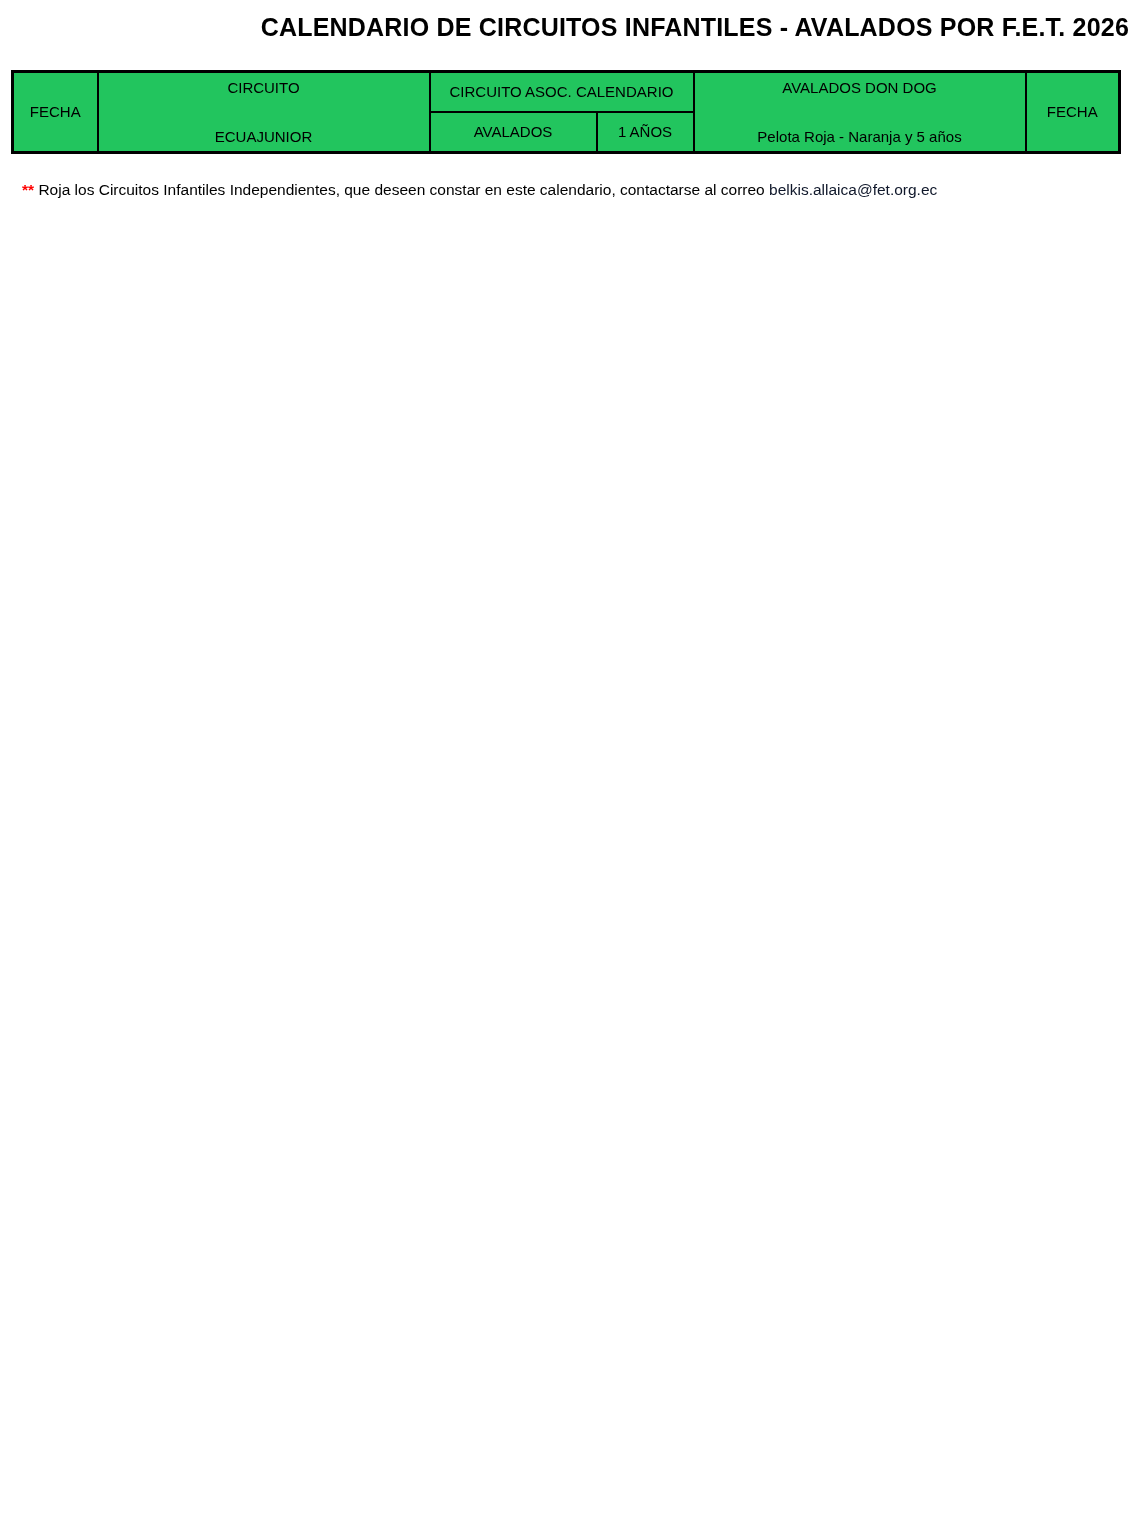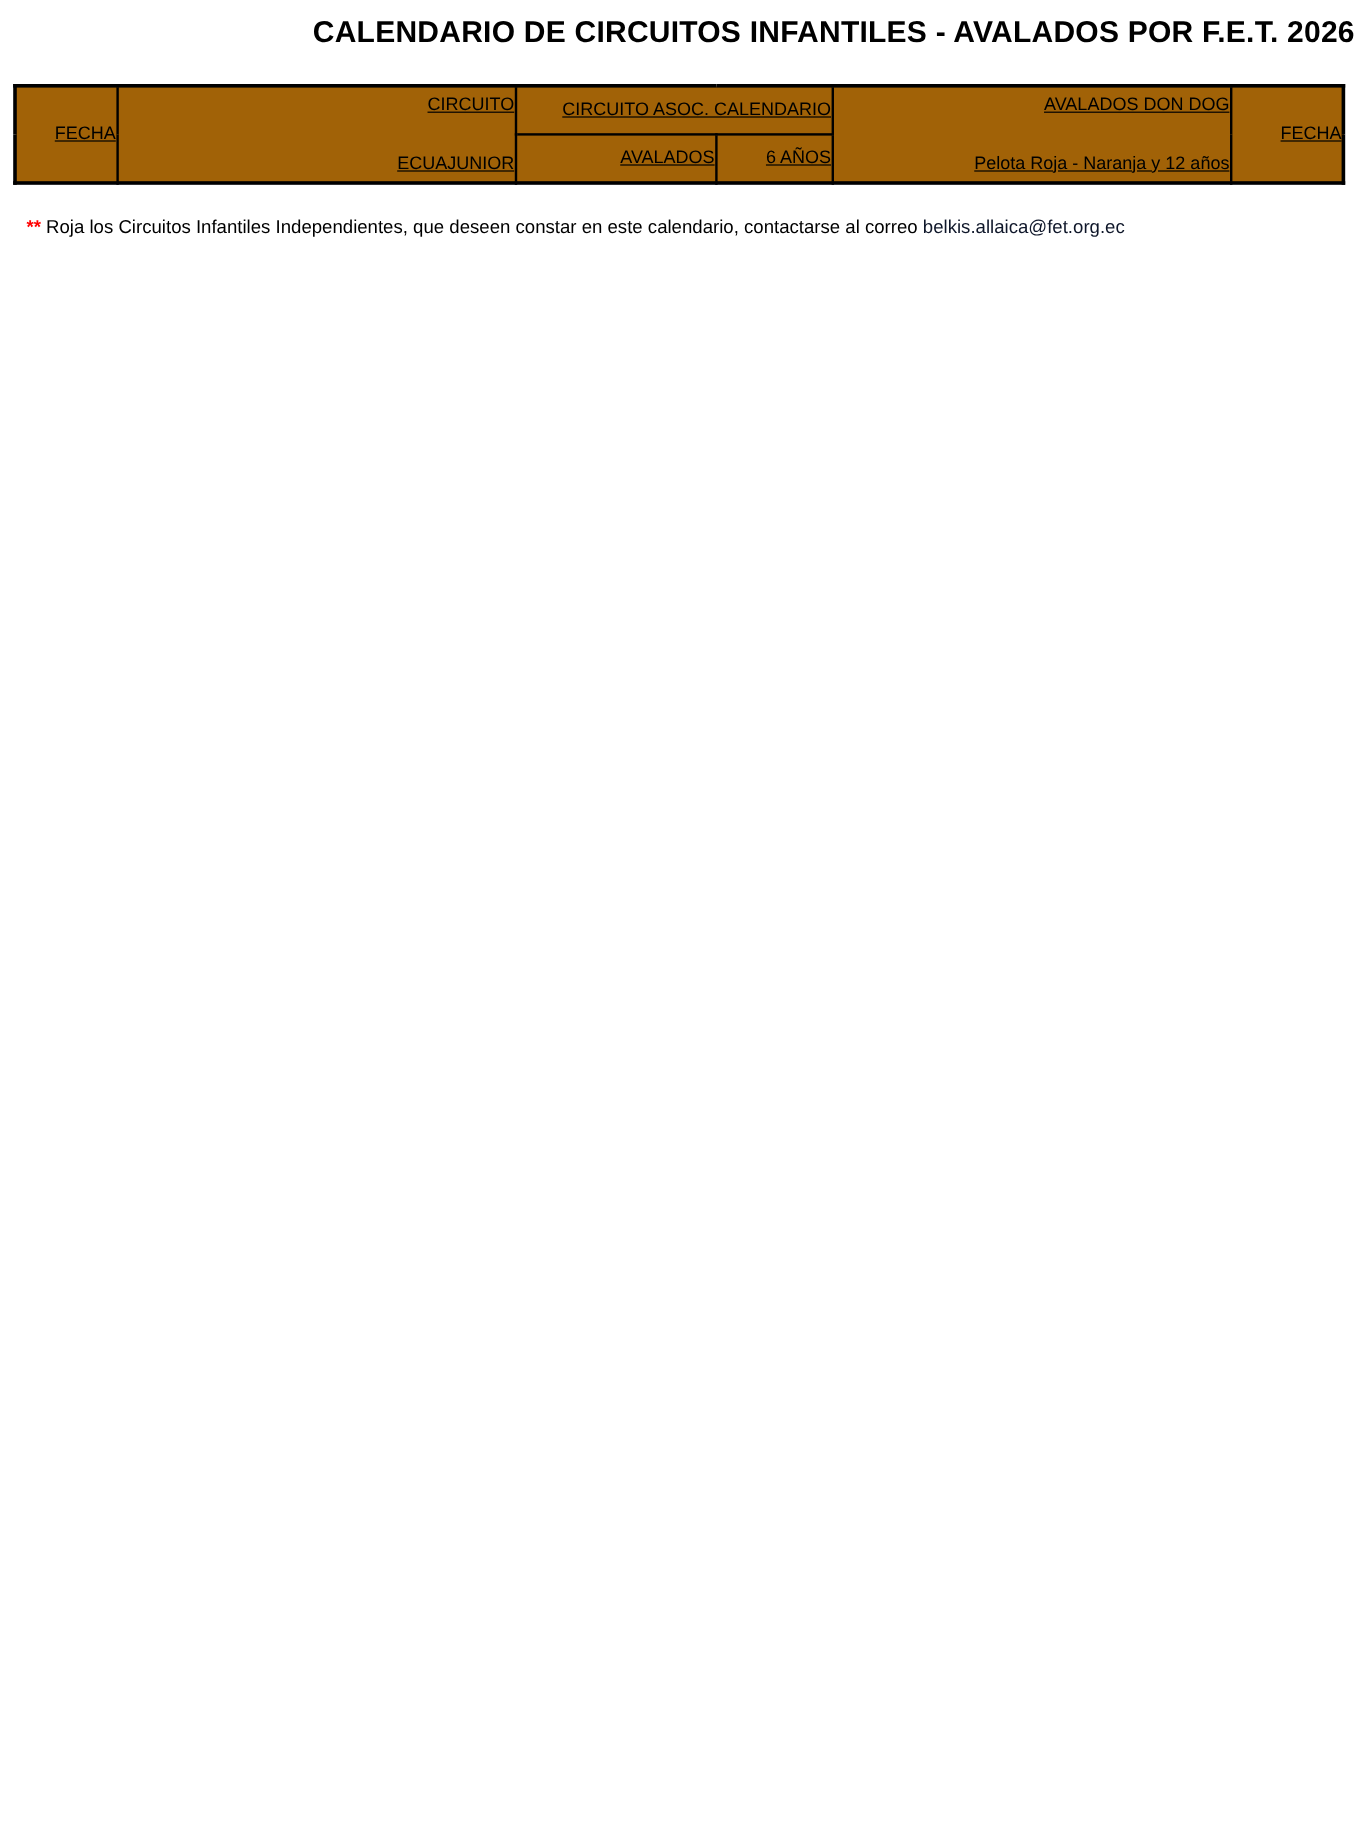--- a/index.html
+++ b/index.html
@@ -17,22 +17,22 @@
     margin:28px 0 0 11px;
     border:3px solid #000;
   }
   .cal th,.cal td{
     border:2px solid #000;
     font-size:15px;font-weight:normal;
     white-space:nowrap;overflow:visible;
     padding:0;line-height:1.15;
   }
   .cal thead th{
-    background:#a16207;
-    height:38px;vertical-align:middle;text-align:right;text-decoration:underline;
+    background:#22c55e;
+    height:38px;vertical-align:middle;text-align:center;
   }
   .cal thead th.twoline{padding:6px 0;}
   .cal thead .stack{
     display:flex;flex-direction:column;justify-content:space-between;
     height:66px;
   }
   .footnote{
     margin:27px 0 0 22px;font-size:15.5px;
   }
   .footnote .fn-marker{color:#ff0000;font-weight:bold;}
@@ -64,26 +64,26 @@
       <th rowspan="2" class="twoline">
         <div class="stack">
           <span>CIRCUITO</span>
           <span>ECUAJUNIOR</span>
         </div>
       </th>
       <th colspan="2">CIRCUITO ASOC. CALENDARIO</th>
       <th rowspan="2" class="twoline">
         <div class="stack">
           <span>AVALADOS DON DOG</span>
-          <span>Pelota Roja - Naranja y 12 años</span>
+          <span>Pelota Roja - Naranja y 5 años</span>
         </div>
       </th>
       <th rowspan="2">FECHA</th>
     </tr>
     <tr>
       <th>AVALADOS</th>
-      <th>6 AÑOS</th>
+      <th>1 AÑOS</th>
     </tr>
   </thead>
   <tbody></tbody>
 </table>
 
 <p class="footnote"><span class="fn-marker">**</span><span> Roja los Circuitos Infantiles Independientes, que deseen constar en este calendario, contactarse al correo </span><a href="#">belkis.allaica@fet.org.ec</a></p>
 
 </body></html>

